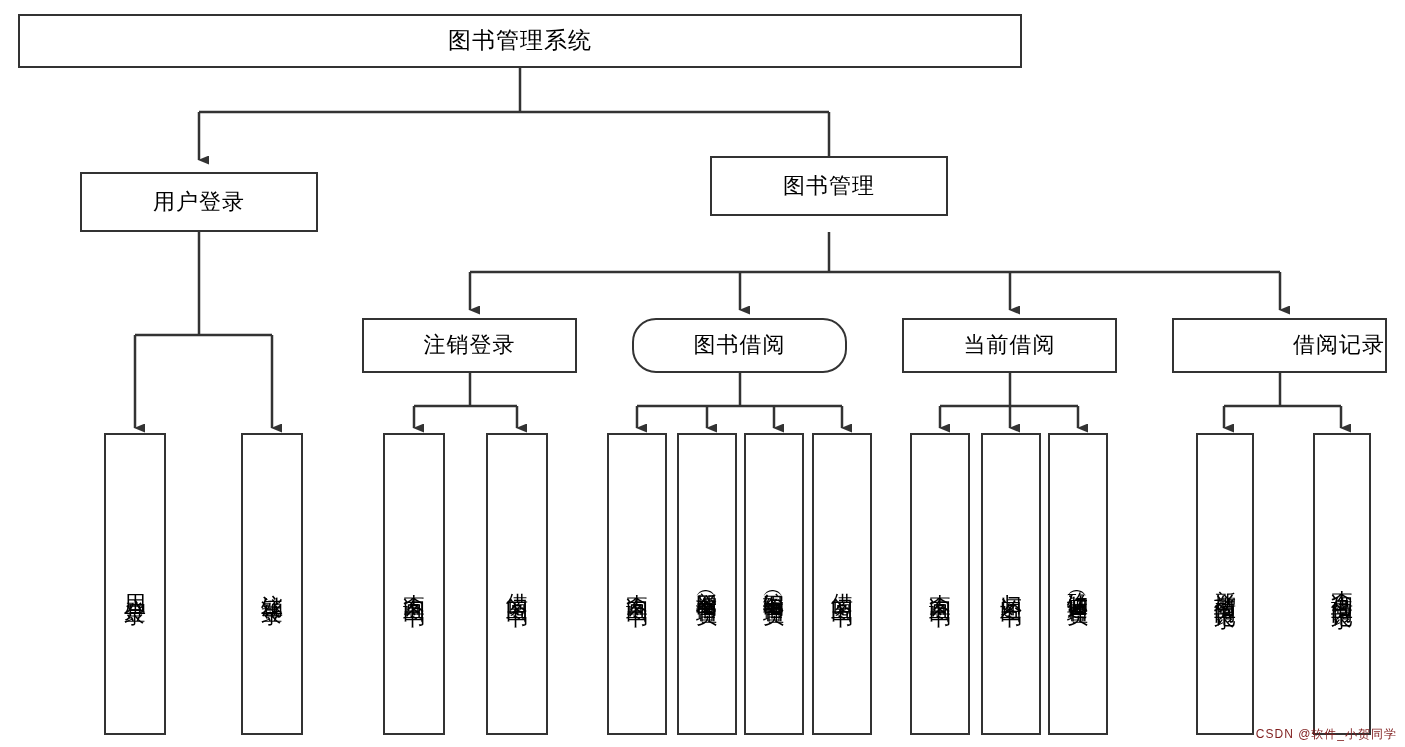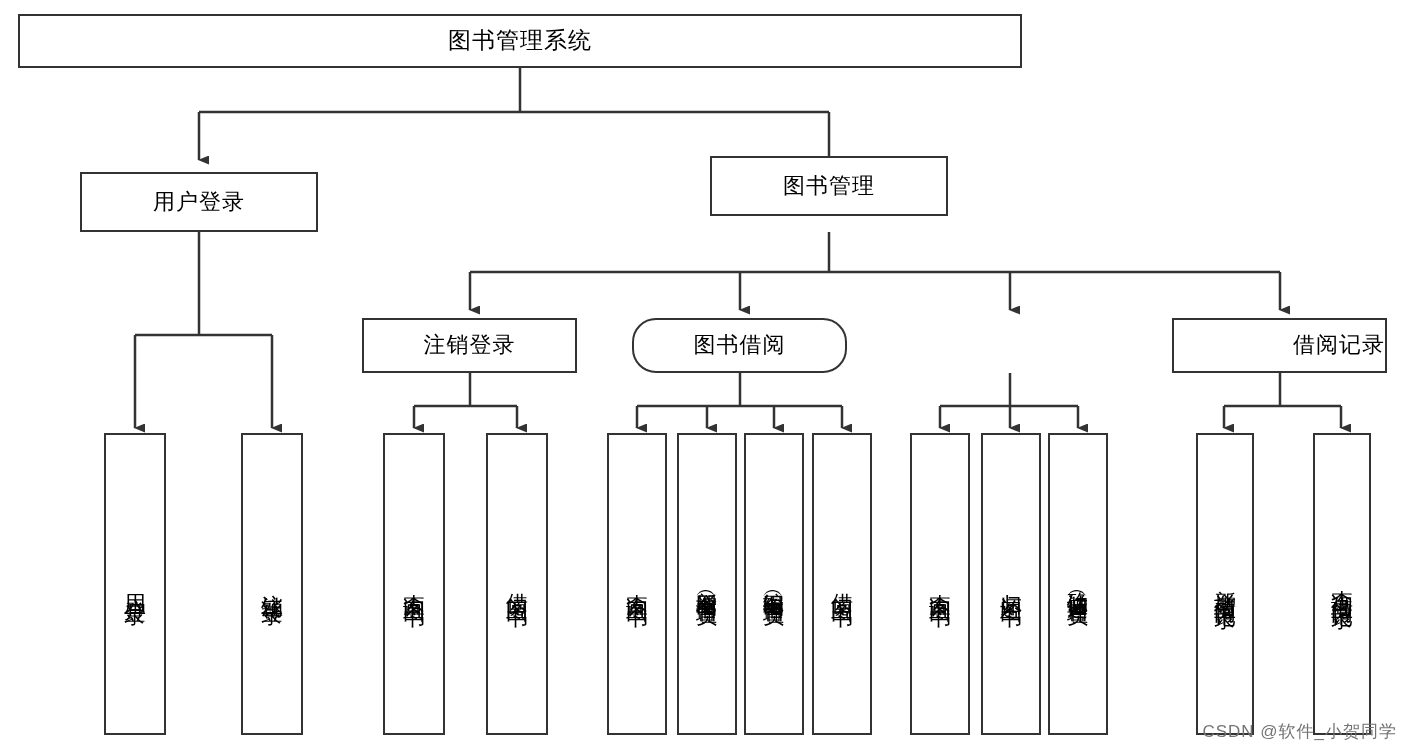--- a/index.html
+++ b/index.html
@@ -45,22 +45,22 @@
     writing-mode:vertical-rl;
     text-orientation:upright;
     display:block;
   }
   .node.v.tight{font-size:21px;letter-spacing:2px;}
 
   .watermark{
     position:absolute;
     right:8px;
     bottom:4px;
-    font-size:17px;
-    color:#737373;
+    font-size:12px;
+    color:#7f1d1d;
     letter-spacing:1px;
     white-space:nowrap;
     user-select:none;
   }
 </style>
 </head>
 <body>
 
 <div id="stage">
 
@@ -124,20 +124,23 @@
   <div class="node h" style="left:710px;top:156px;width:238px;height:60px;">
     <span>图书管理</span>
   </div>
 
   <div class="node h" style="left:362px;top:318px;width:215px;height:55px;">
     <span>注销登录</span>
   </div>
   <div class="node h" style="left:632px;top:318px;width:215px;height:55px;border-radius:24px;">
     <span>图书借阅</span>
   </div>
+  <div class="node h" style="left:902px;top:318px;width:215px;height:55px;">
+    <span>当前借阅</span>
+  </div>
   <div class="node h" style="left:1172px;top:318px;width:215px;height:55px;justify-content:flex-end;">
     <span>借阅记录</span>
   </div>
 
   <div class="node v" style="left:104px;top:433px;width:62px;height:302px;">
     <span class="vtxt">用户登录</span>
   </div>
   <div class="node v" style="left:241px;top:433px;width:62px;height:302px;">
     <span class="vtxt">注销登录</span>
   </div>

